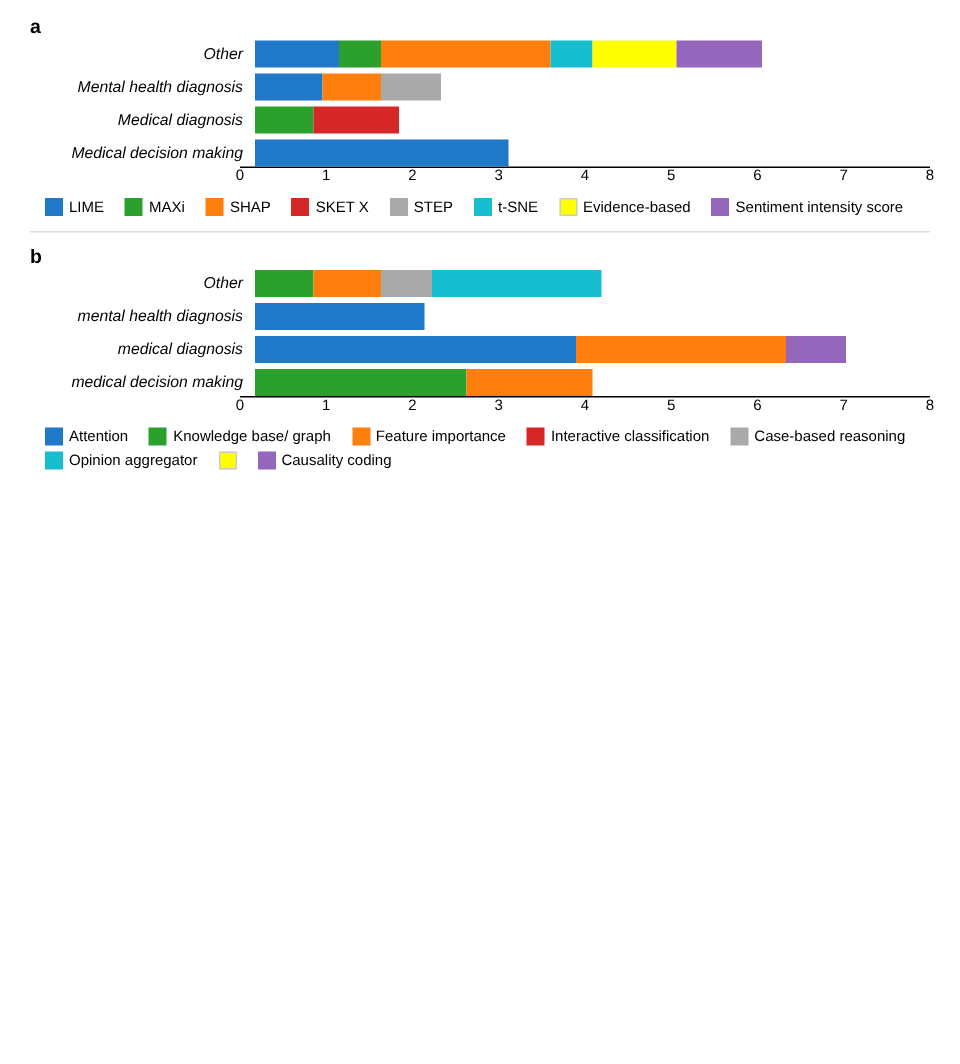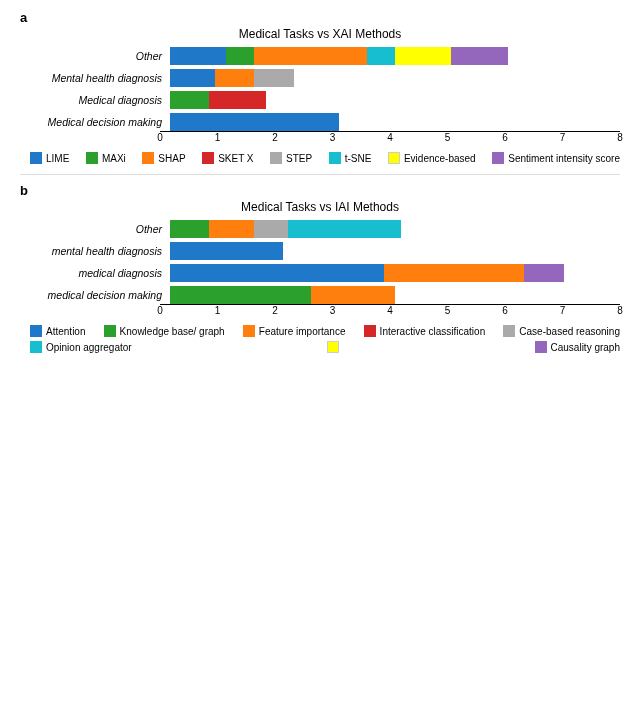--- a/index.html
+++ b/index.html
@@ -53,21 +53,20 @@
     .bar-segment {
       height: 100%;
     }
     .legend {
       display: flex;
       flex-wrap: wrap;
       gap: 4px 14px;
       margin-top: 6px;
       margin-left: 10px;
       font-size: 10px;
-      justify-content: space-between;
     }
     .legend-item {
       display: flex;
       align-items: center;
       gap: 4px;
     }
     .legend-swatch {
       width: 12px;
       height: 12px;
       flex-shrink: 0;
@@ -95,21 +94,20 @@
       font-size: 10px;
     }
   </style>
 </head>
 <body>
 
 <div class="figure-container">
 
   <div class="panel">
     <div class="panel-label">a</div>
-    <div class="chart-title">Medical Tasks vs XAI Methods</div>
     <div class="chart-area" id="chartA">
         <div class="bar-row">
           <div class="bar-label">Other</div>
           <div class="bar-track">
             <div class="bar-segment" style="width: 12.5%; background-color: rgb(31, 120, 200);"></div>
             <div class="bar-segment" style="width: 6.25%; background-color: rgb(44, 160, 44);"></div>
             <div class="bar-segment" style="width: 25%; background-color: rgb(255, 127, 14);"></div>
             <div class="bar-segment" style="width: 6.25%; background-color: rgb(23, 190, 207);"></div>
             <div class="bar-segment" style="width: 12.5%; background-color: rgb(255, 255, 0);"></div>
             <div class="bar-segment" style="width: 12.5%; background-color: rgb(148, 103, 189);"></div>
@@ -182,21 +180,20 @@
           <div class="legend-swatch" style="background-color: rgb(148, 103, 189);"></div>
           <span>Sentiment intensity score</span>
         </div>
       </div>
   </div>
 
   <hr class="divider">
 
   <div class="panel">
     <div class="panel-label">b</div>
-    <div class="chart-title">Medical Tasks vs IAI Methods</div>
     <div class="chart-area" id="chartB">
         <div class="bar-row">
           <div class="bar-label">Other</div>
           <div class="bar-track">
             <div class="bar-segment" style="width: 8.75%; background-color: rgb(44, 160, 44);"></div>
             <div class="bar-segment" style="width: 10%; background-color: rgb(255, 127, 14);"></div>
             <div class="bar-segment" style="width: 7.5%; background-color: rgb(170, 170, 170);"></div>
             <div class="bar-segment" style="width: 25%; background-color: rgb(23, 190, 207);"></div>
           </div>
         </div>
@@ -257,17 +254,17 @@
         </div>
         <div class="legend-item">
           <div class="legend-swatch" style="background-color: rgb(23, 190, 207);"></div>
           <span>Opinion aggregator</span>
         </div>
         <div class="legend-item">
           <div class="legend-swatch" style="background-color: rgb(255, 255, 0); border: 1px solid rgb(204, 204, 204);"></div>
         </div>
         <div class="legend-item">
           <div class="legend-swatch" style="background-color: rgb(148, 103, 189);"></div>
-          <span>Causality graph</span>
+          <span>Causality coding</span>
         </div>
       </div>
   </div>
 </div>
 
 </body></html>

